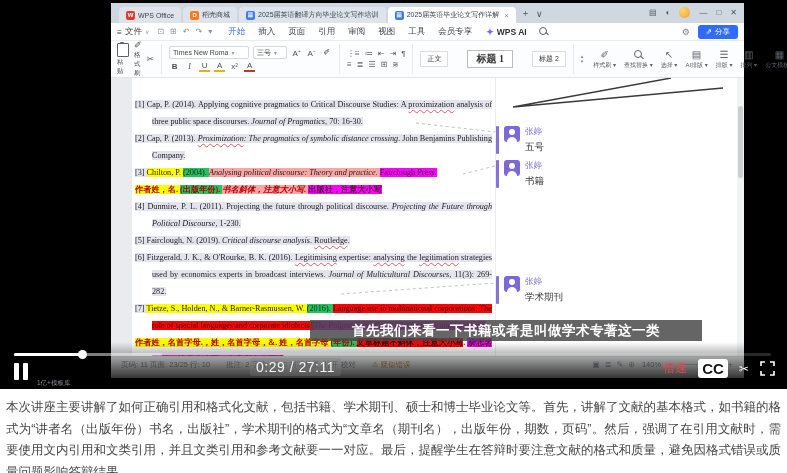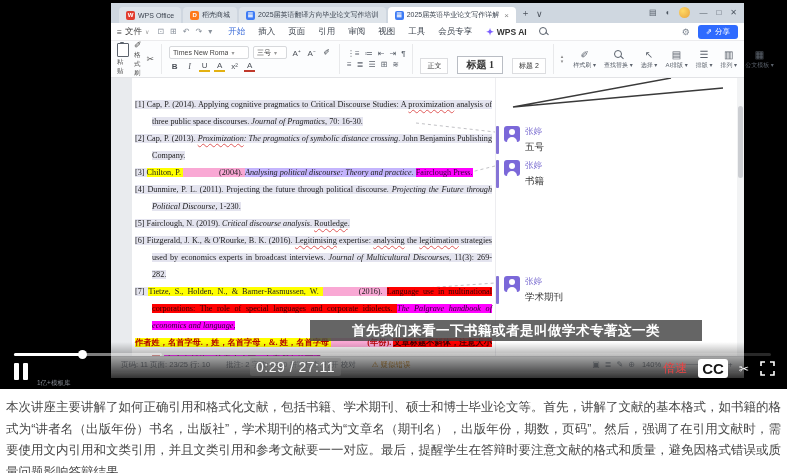--- a/index.html
+++ b/index.html
@@ -53,40 +53,40 @@
   .fsel{border:1px solid #d7d9dc;border-radius:2px;background:#fff;font-size:7px;color:#444;
         padding:0 3px;height:11px;display:flex;align-items:center;gap:3px;white-space:nowrap;}
   .fsel .dn{color:#999;font-size:6px;}
   .fbtn{font-size:8px;color:#4a4f57;width:11px;text-align:center;}
   .fbtn.bold{font-weight:bold;}
   .fbtn.ital{font-style:italic;font-family:"Liberation Serif",serif;}
   .fbtn.uacc{border-bottom:2px solid #e3b112;}
   .fbtn.cacc{border-bottom:2px solid #c0392b;}
   .parc{display:flex;flex-direction:column;gap:2px;}
   .prow{display:flex;gap:5px;color:#5a616b;font-size:8px;}
-  .stylesbox{display:flex;align-items:flex-end;gap:9px;}
+  .stylesbox{display:flex;align-items:center;gap:19px;}
   .stylebox{border:1px solid #dcdde0;background:#fff;color:#333;font-size:7px;padding:2px 6px;white-space:nowrap;}
   .stylebox.cur{font-size:10px;font-family:"Liberation Serif",serif;font-weight:bold;border-color:#b9bdc4;padding:1px 8px;}
   .stylearrows{display:flex;flex-direction:column;font-size:5px;color:#888;line-height:5px;}
   .tool{display:flex;flex-direction:column;align-items:center;gap:1px;padding:0 3px;}
   .ticn{height:11px;display:flex;align-items:center;justify-content:center;color:#5b626c;font-size:10px;}
   .tlbl{font-size:6px;color:#5b626c;white-space:nowrap;}
   
   .docarea{position:absolute;left:0;top:75px;right:0;height:278px;background:#fff;overflow:hidden;z-index:1;}
   .gutter{position:absolute;left:0;top:0;bottom:0;width:21px;background:#e9ebee;}
   .vscroll{position:absolute;right:0;top:0;bottom:0;width:7px;background:#f2f3f4;}
   .vthumb{position:absolute;left:1px;right:1px;top:28px;height:72px;background:#ccced2;border-radius:3px;}
   .cdivider{position:absolute;left:384px;top:0;bottom:0;width:1px;background:#ededf0;}
   .doctext{position:absolute;left:24px;top:18px;width:357px;font-family:"Liberation Serif",serif;
            font-size:8.2px;line-height:17px;color:#1c1c1c;text-align:justify;}
   .refline{margin:0;padding-left:17px;text-indent:-17px;}
   .sel{background:#e4e4ef;}
   .hl-yellow{background:#ffff00;}
-  .hl-green{background:#f9a8d4;padding-left:36px;}
-  .hl-cyan{background:#c4b5fd;}
+  .hl-green{background:#22c55e;}
+  .hl-cyan{background:#fca5a5;}
   .hl-magenta{background:#ff00ff;}
   .hl-red{background:#ff0000;}
   .it{font-style:italic;}
   .sq{text-decoration:underline;text-decoration-style:wavy;text-decoration-color:#e05b5b;
       text-decoration-thickness:1px;text-underline-offset:2px;}
   .ann span{color:#b40000;font-weight:bold;}
   .ann .hl-red{color:#3d0000;}
   .ann .hl-magenta{color:#4d002e;}
   .refline.ref .hl-red{color:#330000;}
   .refline.ref .hl-magenta{color:#2e0030;}
@@ -314,20 +314,21 @@
         <svg class="annsvg" width="633" height="278">
           <polyline points="560,0 402,29 612,10" fill="#ffffff" stroke="#3a3a3a" stroke-width="1.4"></polyline>
           <line x1="305" y1="45" x2="384" y2="54" stroke="#c2c2c6" stroke-width="1" stroke-dasharray="3,3"></line>
           <line x1="352" y1="96" x2="384" y2="88" stroke="#c2c2c6" stroke-width="1" stroke-dasharray="3,3"></line>
           <line x1="230" y1="216" x2="384" y2="205" stroke="#c2c2c6" stroke-width="1" stroke-dasharray="3,3"></line>
         </svg>
         <div class="doctext" id="doctext">
             <p class="refline ref"><span class="sel">[1] </span><span class="sel">Cap, P. (2014). Applying cognitive pragmatics to Critical Discourse Studies: A </span><span class="sel sq">proximization</span><span class="sel"> analysis of three public space discourses. </span><span class="sel it">Journal of Pragmatics</span><span class="sel">, 70: 16-30.</span></p>
             <p class="refline ref"><span class="sel">[2] </span><span class="sel">Cap, P. (2013). </span><span class="sel it sq">Proximization</span><span class="sel it">: The pragmatics of symbolic distance crossing</span><span class="sel">. John Benjamins Publishing Company.</span></p>
             <p class="refline ref"><span class="sel">[3] </span><span class="hl-yellow">Chilton, P. </span><span class="hl-green">(2004). </span><span class="hl-cyan it">Analysing political discourse: Theory and practice. </span><span class="hl-magenta">Fairclough Press.</span></p>
+            <p class="refline ann"><span class="hl-yellow">作者姓，名. </span><span class="hl-green">(出版年份). </span><span class="hl-cyan it">书名斜体，注意大小写. </span><span class="hl-magenta">出版社，注意大小写</span></p>
             <p class="refline ref"><span class="sel">[4] </span><span class="sel">Dunmire, P. L. (2011). Projecting the future through political discourse. </span><span class="sel it">Projecting the Future through Political Discourse</span><span class="sel">, 1-230.</span></p>
             <p class="refline ref"><span class="sel">[5] </span><span class="sel">Fairclough, N. (2019). </span><span class="sel it">Critical discourse analysis</span><span class="sel">. </span><span class="sel sq">Routledge</span><span class="sel">.</span></p>
             <p class="refline ref"><span class="sel">[6] </span><span class="sel">Fitzgerald, J. K., &amp; O'Rourke, B. K. (2016). </span><span class="sel sq">Legitimising</span><span class="sel"> expertise: </span><span class="sel sq">analysing</span><span class="sel"> the </span><span class="sel sq">legitimation</span><span class="sel"> strategies used by economics experts in broadcast interviews. </span><span class="sel it">Journal of Multicultural Discourses</span><span class="sel">, 11(3): 269-282.</span></p>
             <p class="refline ref"><span class="sel">[7] </span><span class="hl-yellow">Tietze, S., Holden, N., &amp; Barner-Rasmussen, W. </span><span class="hl-green">(2016). </span><span class="hl-red">Language use in multinational corporations: The role of special languages and corporate idiolects. </span><span class="hl-magenta it">The Palgrave handbook of economics and language</span><span class="hl-magenta">,</span></p>
             <p class="refline ann"><span class="hl-yellow">作者姓，名首字母.，姓，名首字母，&amp;. 姓，名首字母 </span><span class="hl-green">(年份). </span><span class="hl-red">文章标题不斜体，注意大小写</span><span class="">. </span><span class="hl-magenta it">杂志名斜体，注意大小写，文章所在的页码</span></p>
           </div>
         <div id="comments">
             <div class="card" style="top: 48px;">
               <span class="cbar"></span>
               <span class="cav"></span>

